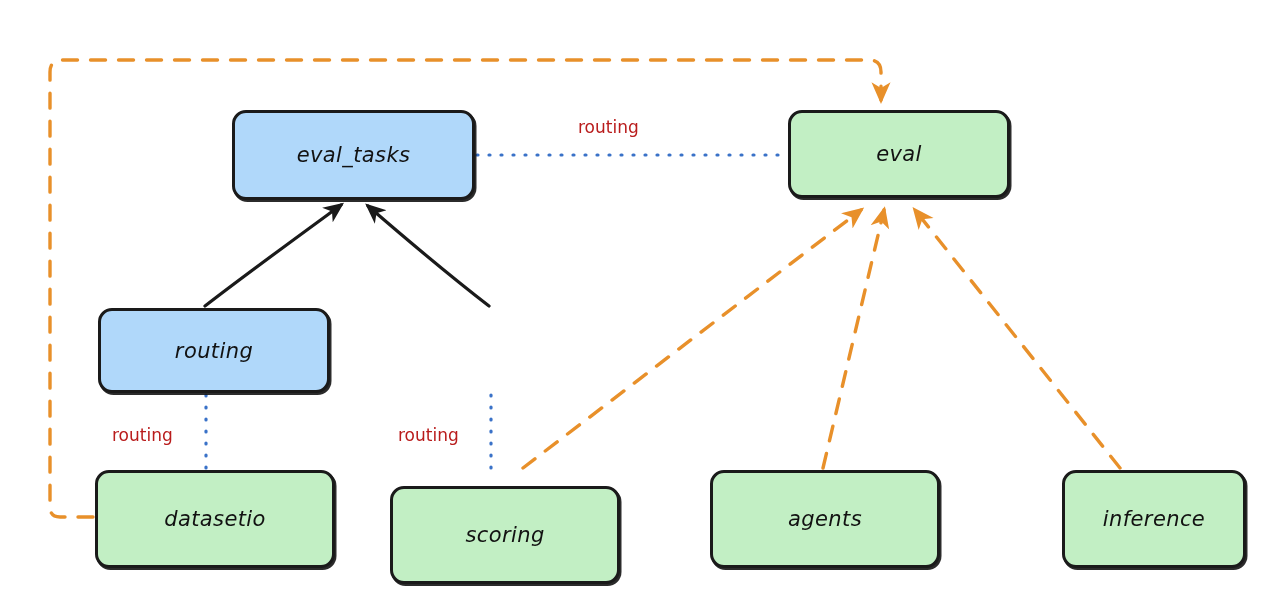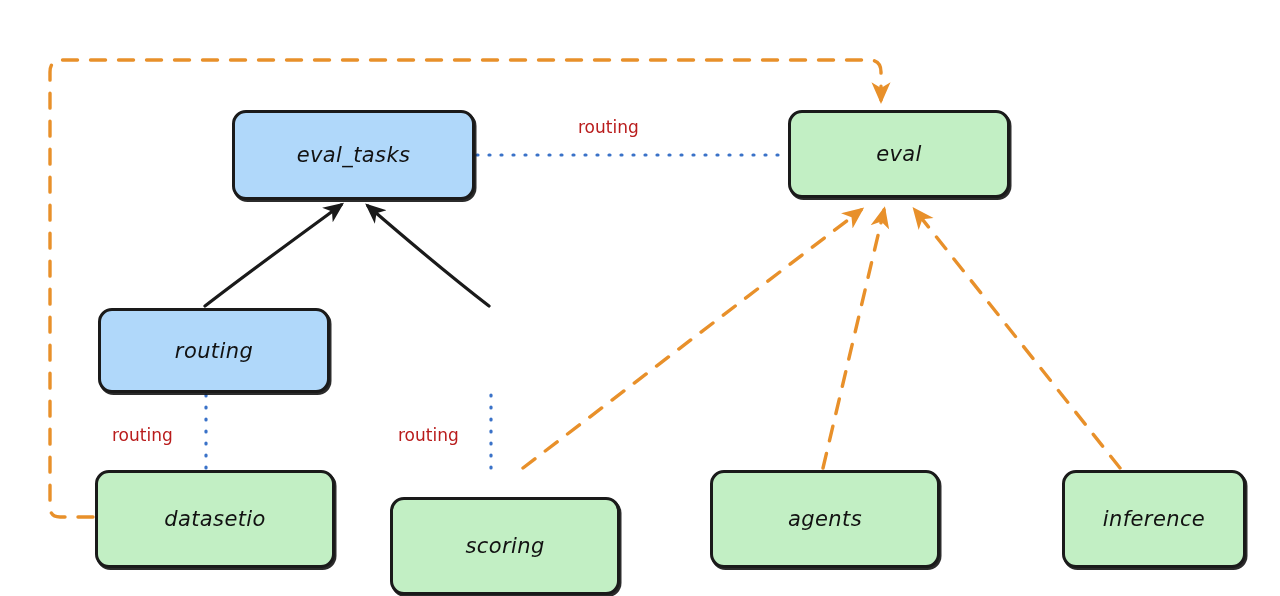--- a/index.html
+++ b/index.html
@@ -99,21 +99,21 @@
 
   <div class="node blue" id="node-datasets" style="left:98px; top:308px; width:232px; height:85px;">
     <span class="label">routing</span>
   </div>
 
 
   <div class="node green" id="node-datasetio" style="left:95px; top:470px; width:240px; height:98px;">
     <span class="label">datasetio</span>
   </div>
 
-  <div class="node green" id="node-scoring" style="left:390px; top:497px; width:230px; height:98px;">
+  <div class="node green" id="node-scoring" style="left:390px; top:486px; width:230px; height:98px;">
     <span class="label">scoring</span>
   </div>
 
   <div class="node green" id="node-agents" style="left:710px; top:470px; width:230px; height:98px;">
     <span class="label">agents</span>
   </div>
 
   <div class="node green" id="node-inference" style="left:1062px; top:470px; width:184px; height:98px;">
     <span class="label">inference</span>
   </div>

